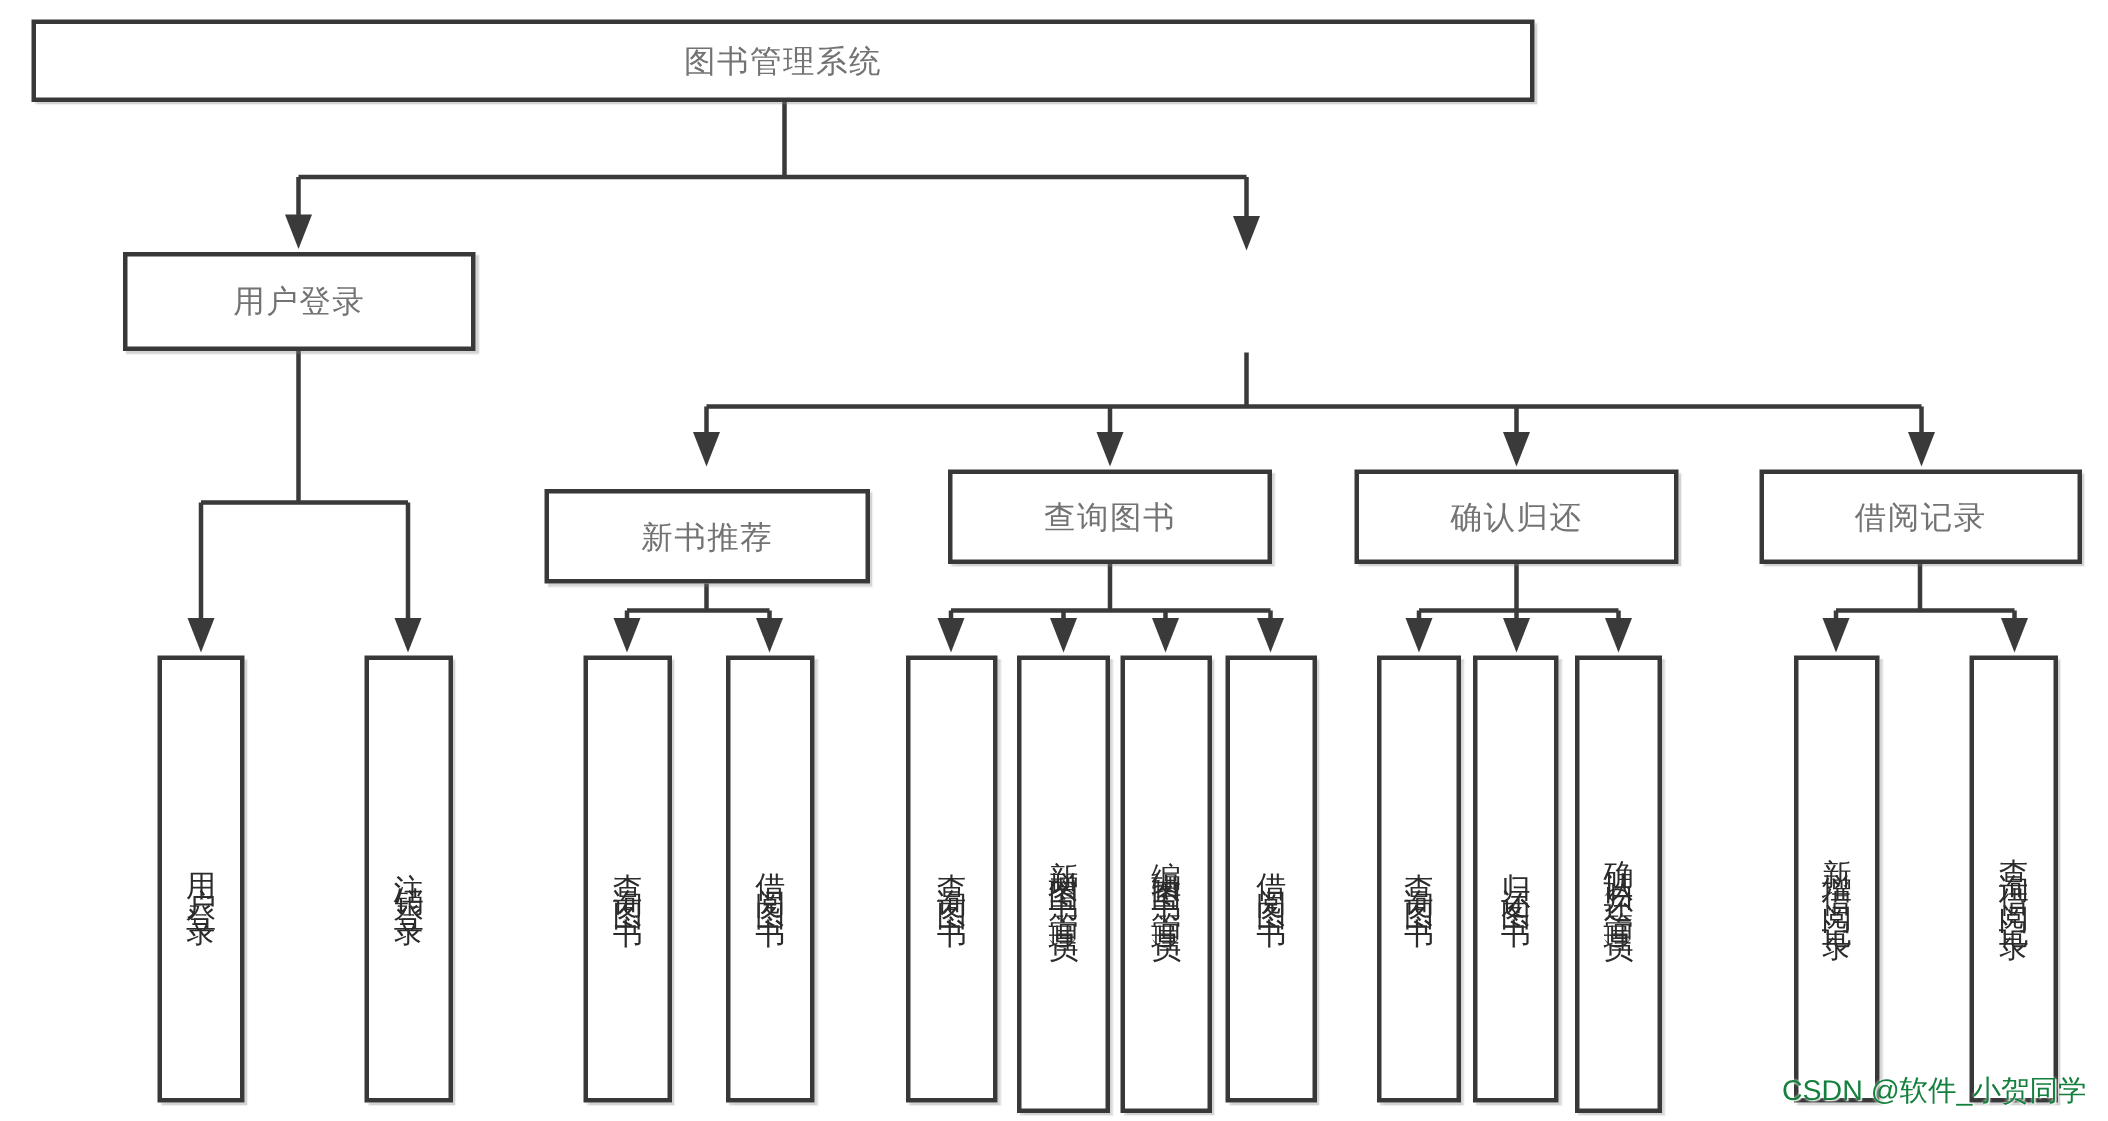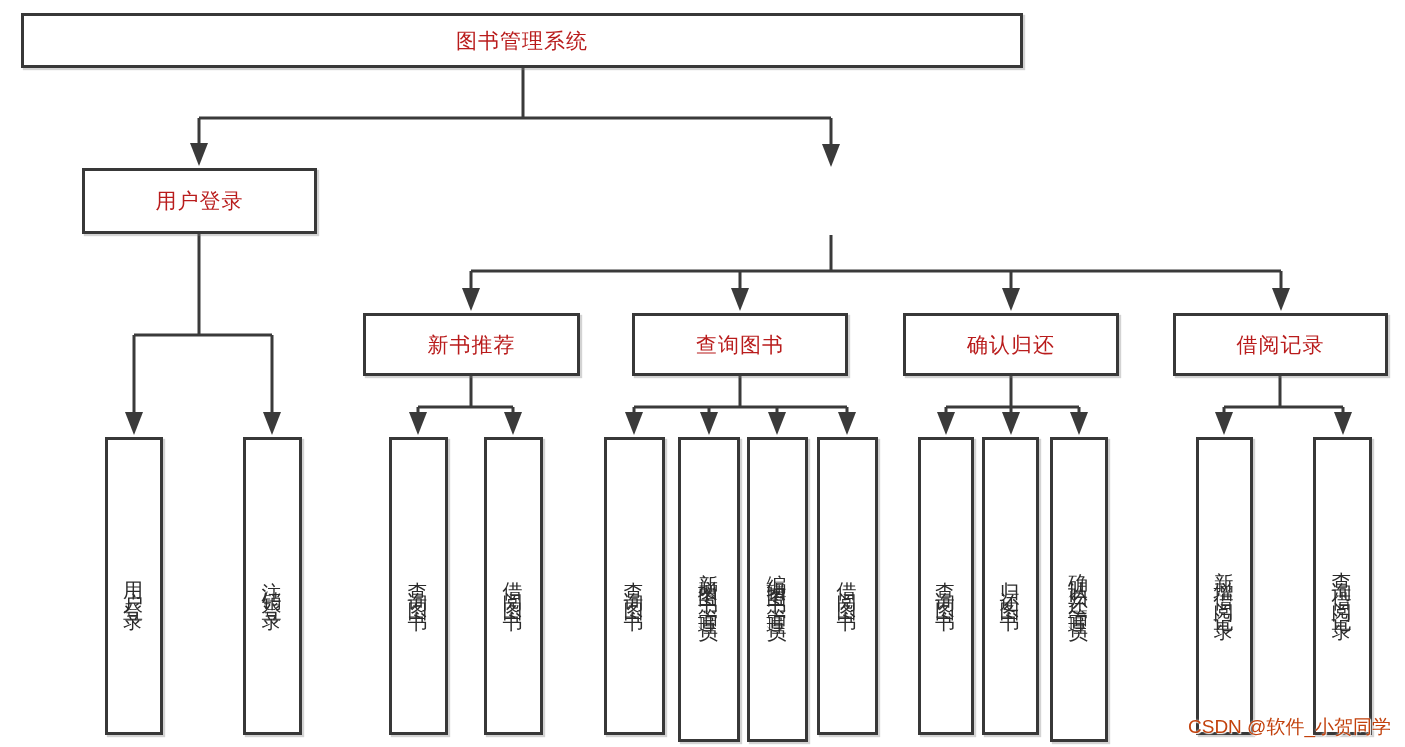--- a/index.html
+++ b/index.html
@@ -15,34 +15,34 @@
   .wires polygon{fill:#3a3a3a;stroke:none;}
   .box{
     position:absolute;
     box-sizing:border-box;
     background:#ffffff;
     border:3px solid #383838;
     display:flex;align-items:center;justify-content:center;
     box-shadow:2px 2px 1px rgba(130,130,130,0.35);
   }
   .box.h span{
-    font-size:21px;color:#b91c1c;letter-spacing:1px;white-space:nowrap;
+    font-size:21px;color:#737373;letter-spacing:1px;white-space:nowrap;
   }
   .box.v span{
     display:block;
     writing-mode:vertical-rl;
     text-orientation:mixed;
     font-size:20px;color:#2b2b2b;
     letter-spacing:10px;
     white-space:nowrap;
   }
   .box.v span.dense{letter-spacing:7px;}
   .watermark{
     position:absolute;left:1188px;top:714px;
-    font-size:19px;color:#c2410c;
+    font-size:19px;color:#15803d;
     text-shadow:0 0 2px #ffffff, 1px 1px 1px #ffffff;
     white-space:nowrap;
   }
 </style>
 </head>
 <body>
 
 <div class="canvas">
 
   <svg class="wires" viewBox="0 0 1405 747" xmlns="http://www.w3.org/2000/svg">
@@ -82,21 +82,21 @@
   </svg>
 
   <div class="box h" style="left:21px;top:13px;width:1002px;height:55px">
     <span>图书管理系统</span>
   </div>
 
   <div class="box h" style="left:82px;top:168px;width:235px;height:66px">
     <span>用户登录</span>
   </div>
 
-  <div class="box h" style="left:363px;top:313px;width:217px;height:63px">
+  <div class="box h" style="left:363px;top:326px;width:217px;height:63px">
     <span>新书推荐</span>
   </div>
   <div class="box h" style="left:632px;top:313px;width:216px;height:63px">
     <span>查询图书</span>
   </div>
   <div class="box h" style="left:903px;top:313px;width:216px;height:63px">
     <span>确认归还</span>
   </div>
   <div class="box h" style="left:1173px;top:313px;width:215px;height:63px">
     <span>借阅记录</span>

